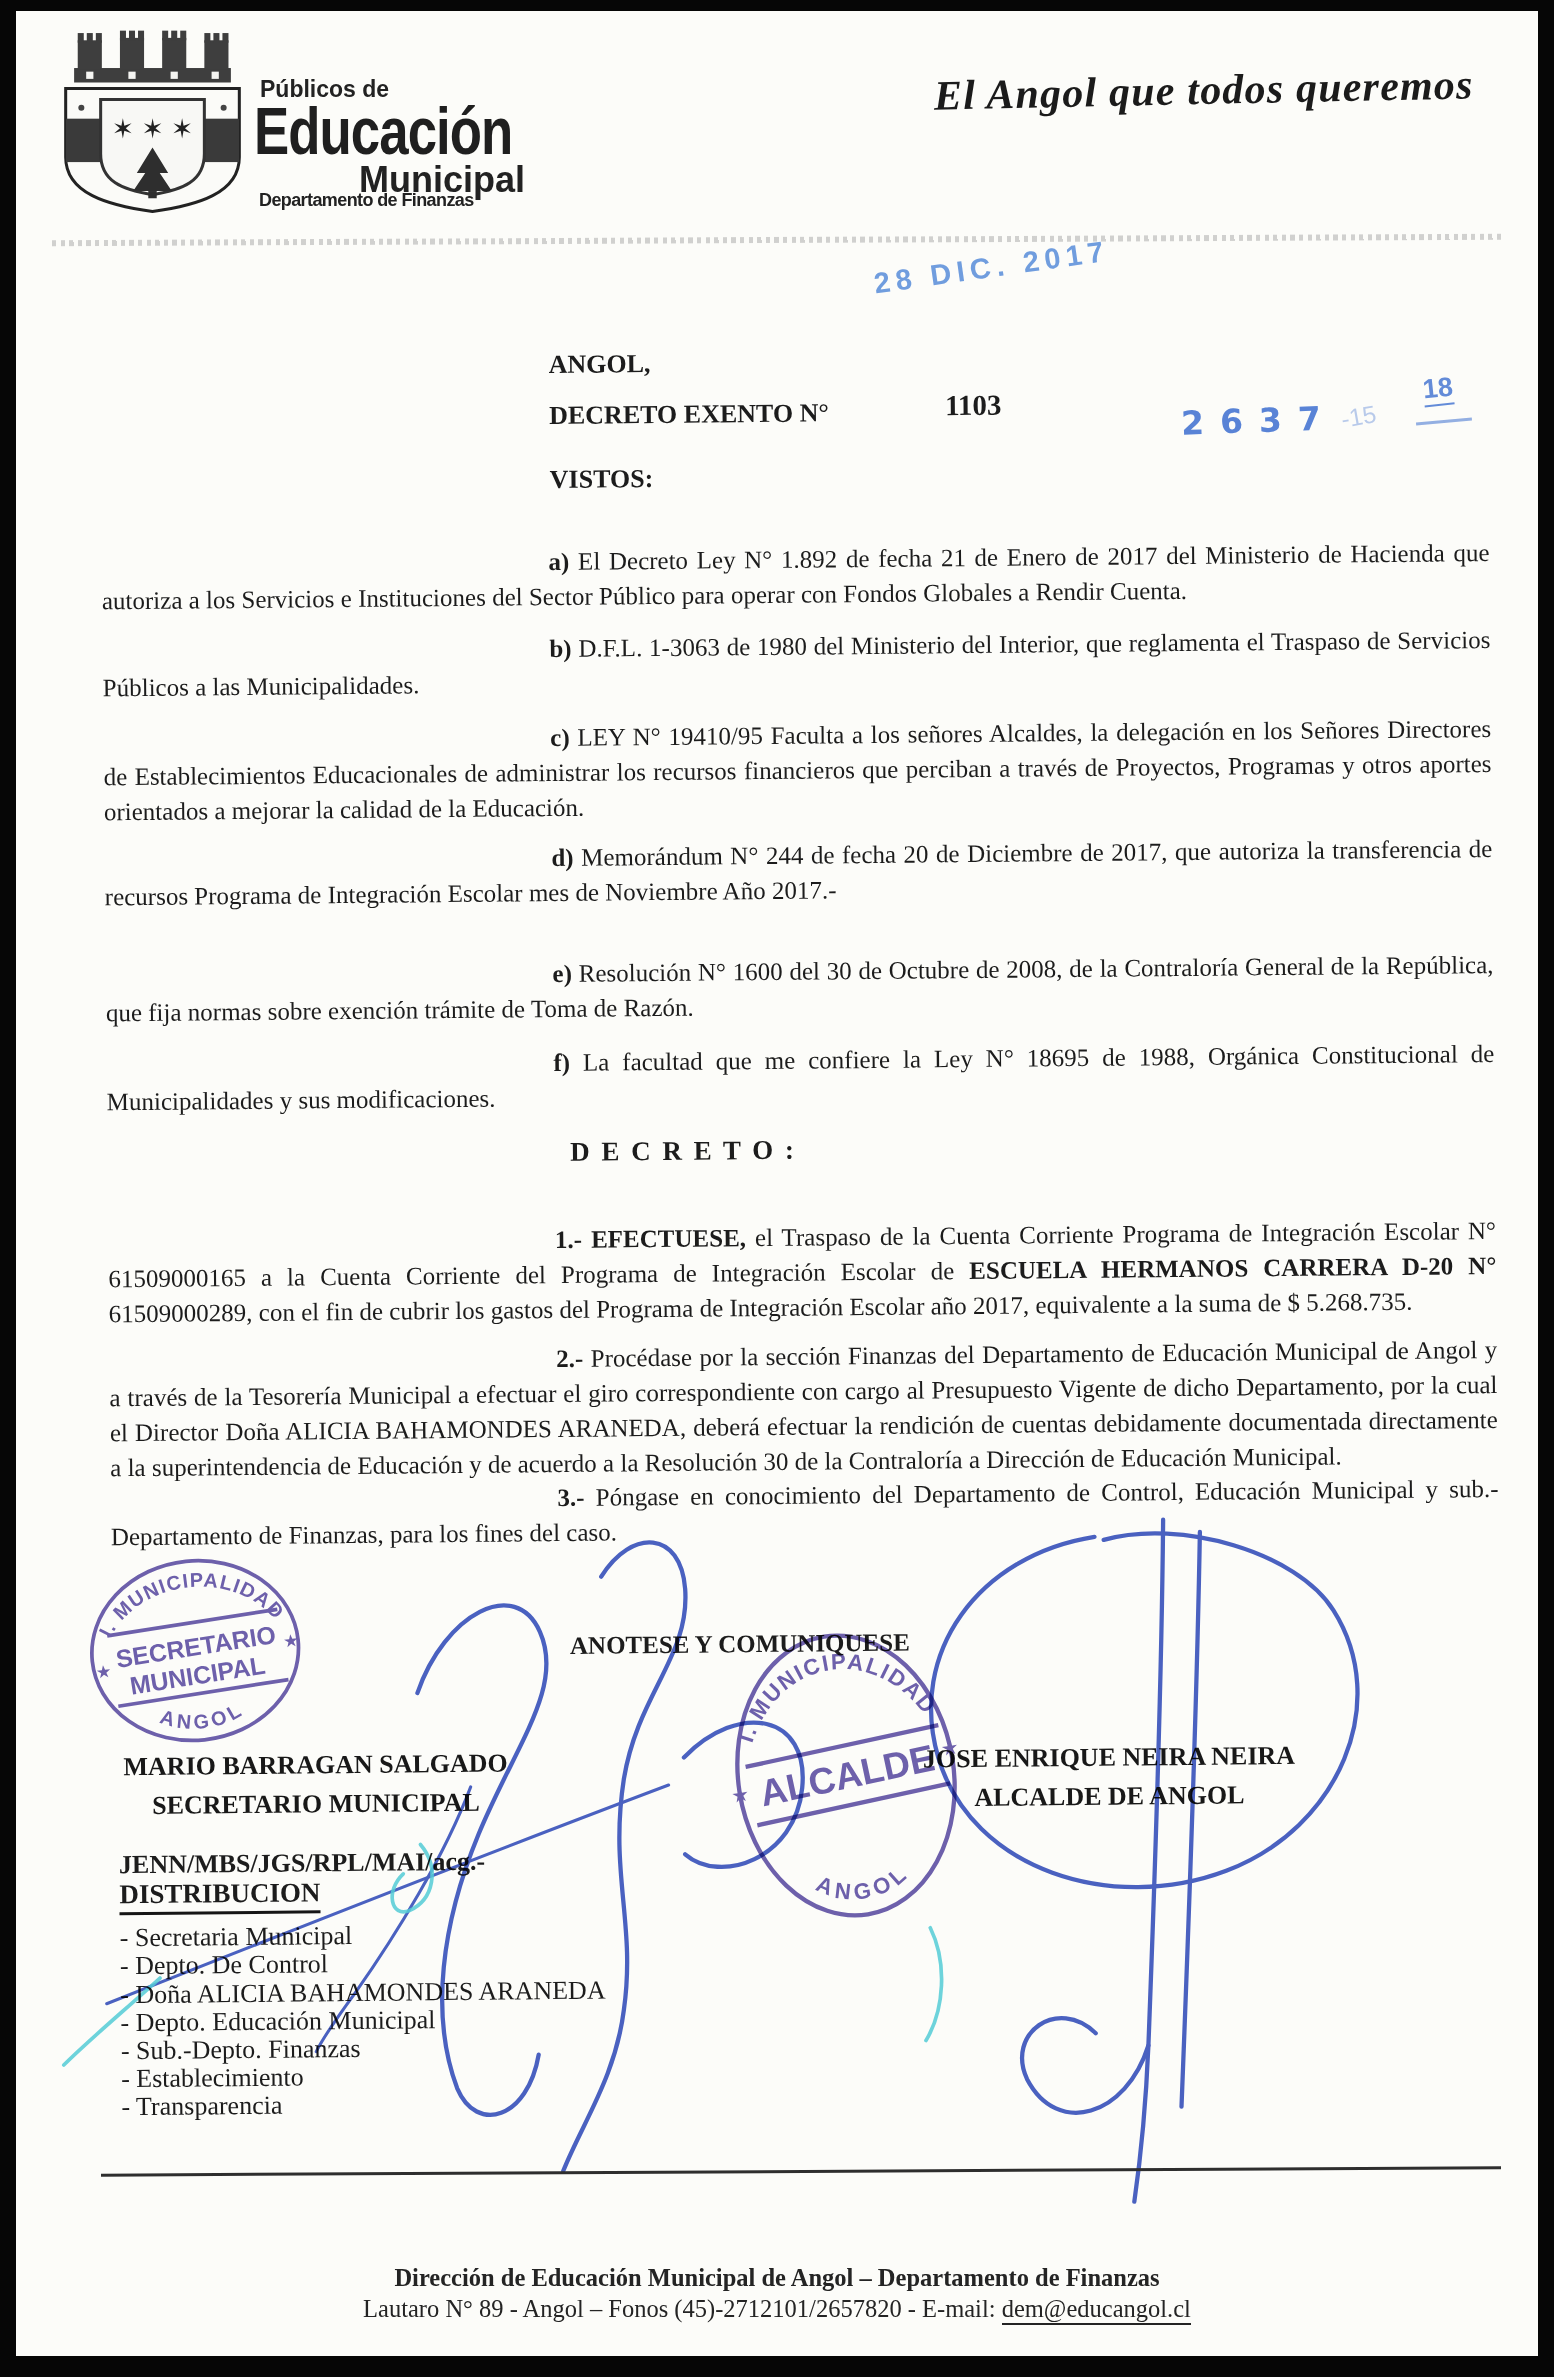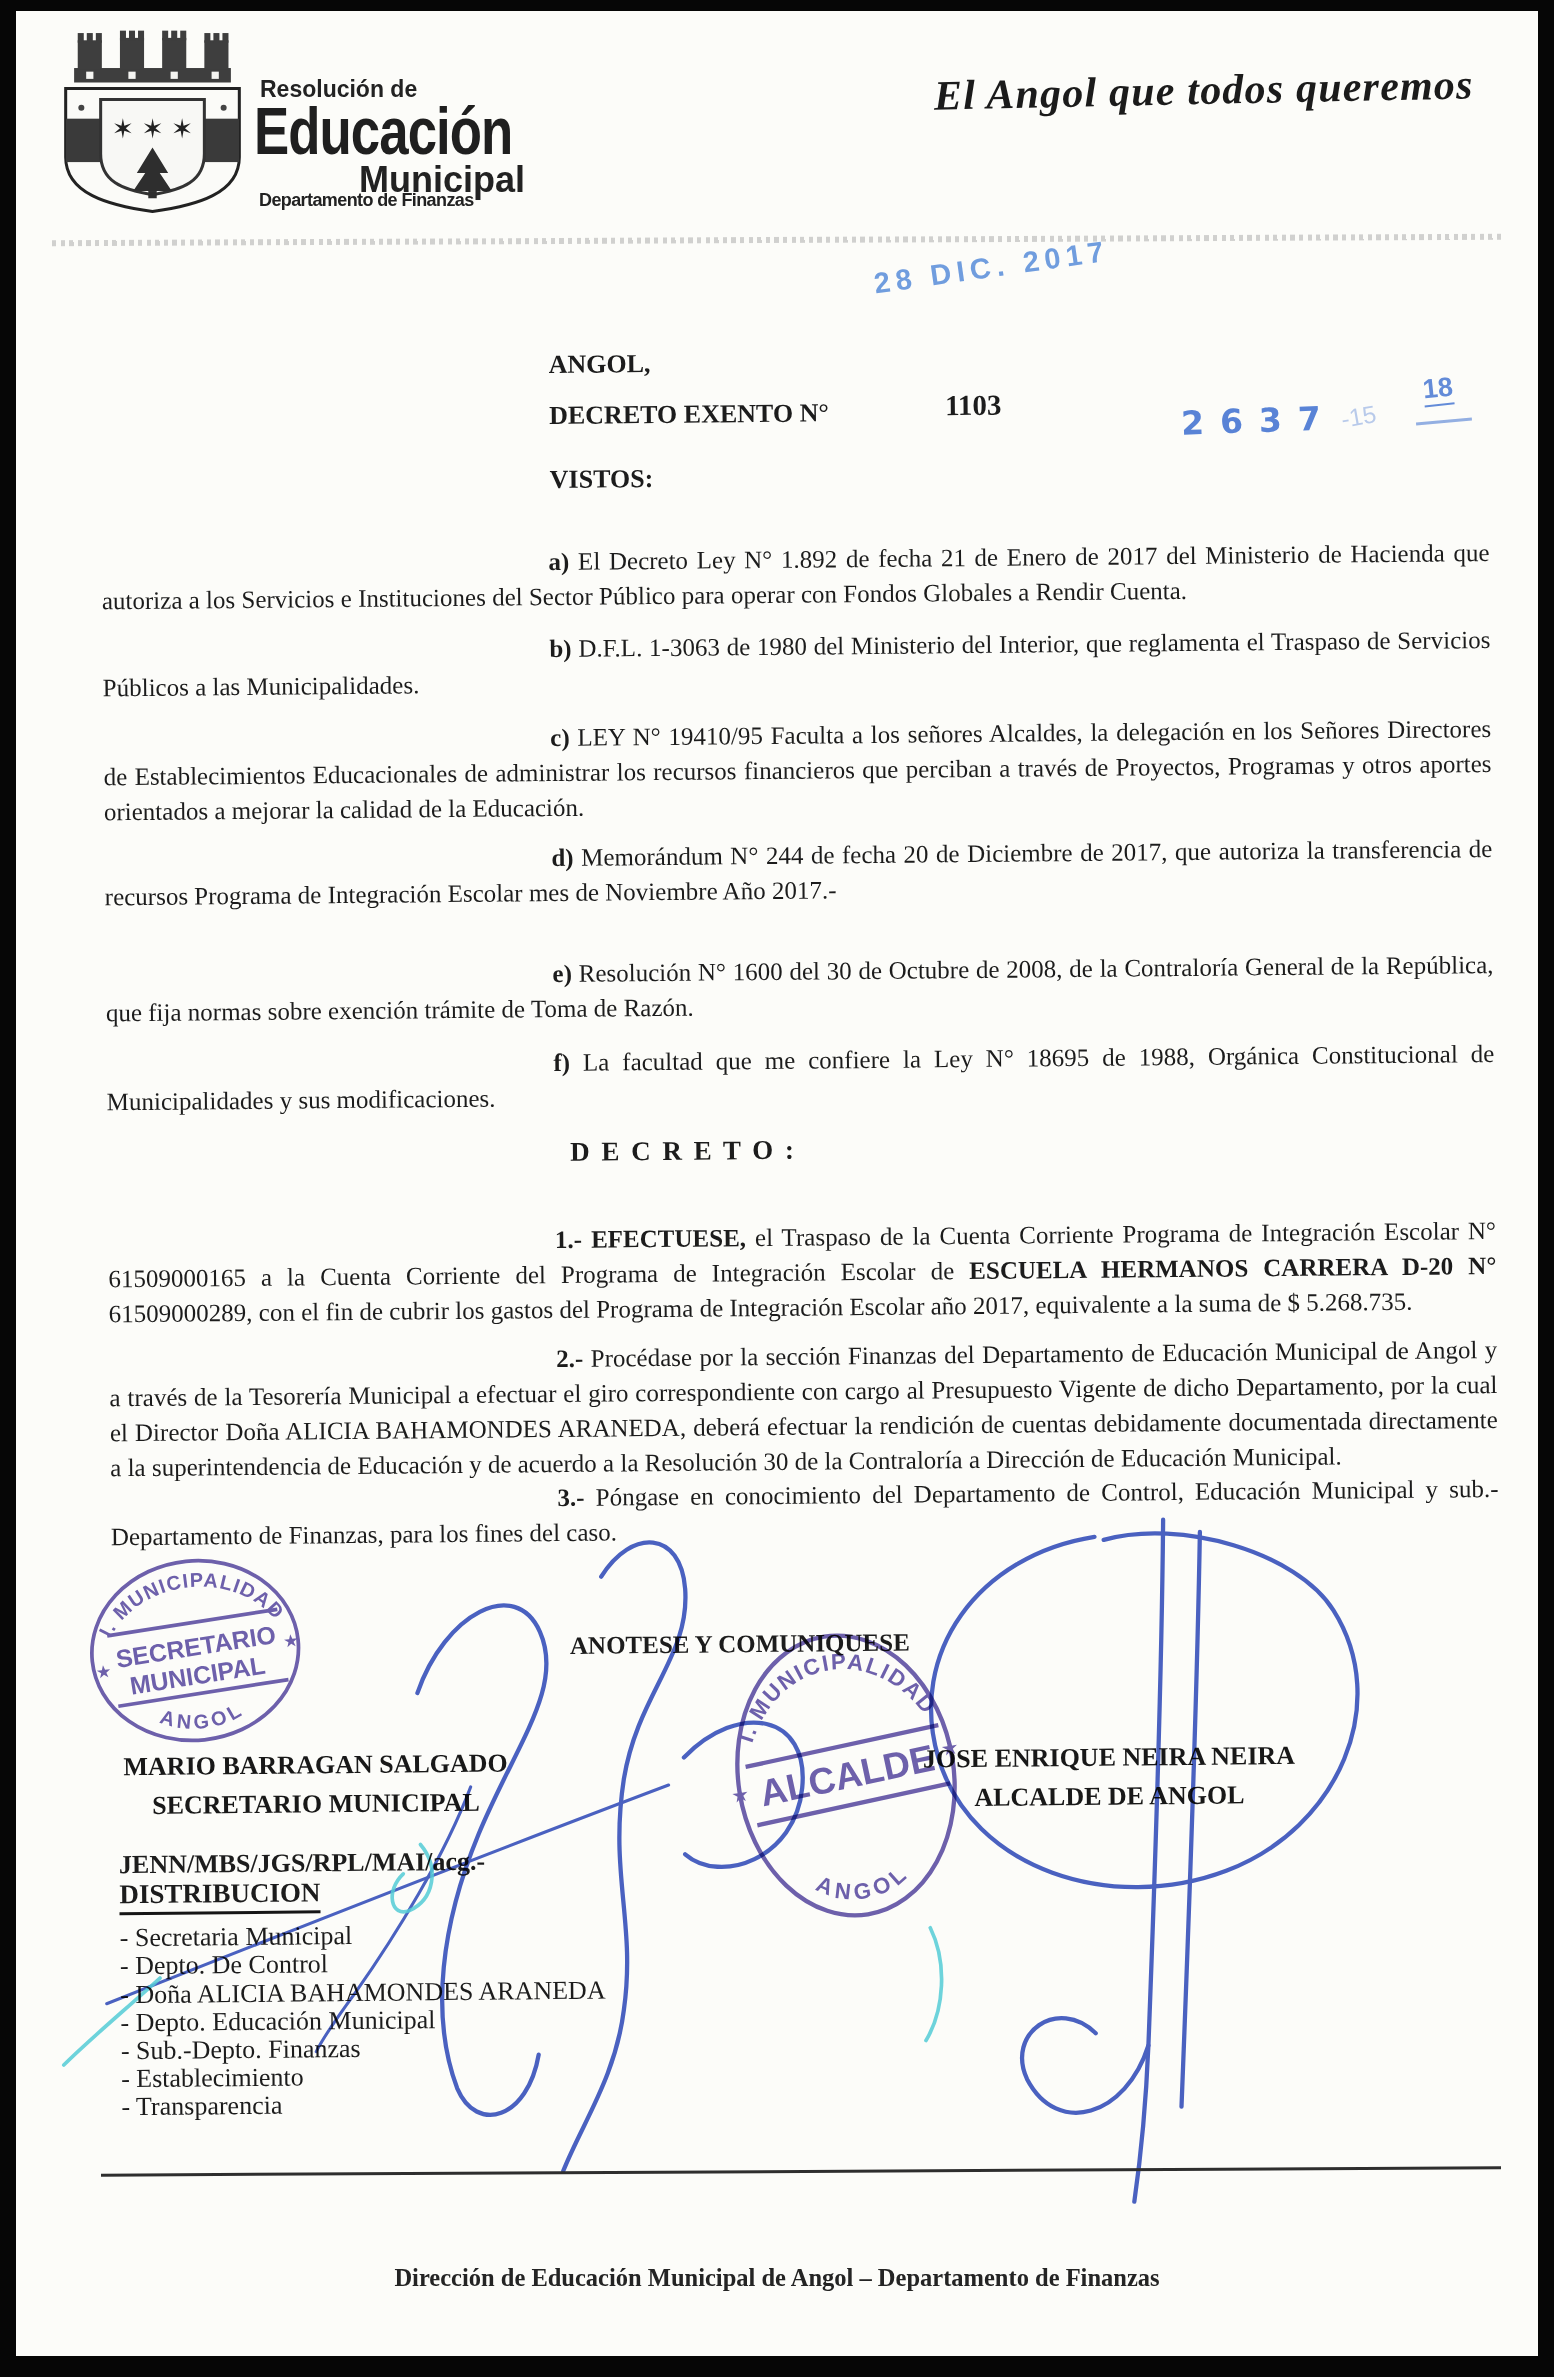--- a/index.html
+++ b/index.html
@@ -61,21 +61,21 @@
       </clipPath>
     <rect x="26" y="148" width="288" height="72" fill="#3a3a3a" clip-path="url(#shieldclip)"></rect>
     <path d="M 84,116 L 256,116 L 256,206 C 256,252 220,266 170,274 C 120,266 84,252 84,206 Z" fill="#f8f8f5" stroke="#333" stroke-width="5"></path>
     <text x="170" y="180" font-size="44" text-anchor="middle" fill="#222">✶ ✶ ✶</text>
     <path d="M 170,196 L 144,238 L 158,238 L 138,268 L 202,268 L 182,238 L 196,238 Z" fill="#2e2e2e"></path>
     <rect x="163" y="268" width="14" height="12" fill="#2e2e2e"></rect>
     <circle cx="52" cy="130" r="5" fill="#444"></circle>
     <circle cx="288" cy="130" r="5" fill="#444"></circle>
   </svg>
 
-  <div class="abs sans b" style="left:244px;top:65px;font-size:23px;color:#222;">Resolución de</div>
+  <div class="abs sans b" style="left:244px;top:65px;font-size:23px;color:#222;">Públicos de</div>
   <div class="abs sans b hdr-big" style="left:238px;top:82px;font-size:66px;color:#1f1f1f;">Educación</div>
   <div class="abs sans b" style="left:343px;top:148px;font-size:36px;color:#222;">Municipal</div>
   <div class="abs sans b" style="left:243px;top:179px;font-size:18px;letter-spacing:-0.6px;color:#222;">Departamento de Finanzas</div>
 
   <div class="abs serif" style="left:918px;top:55px;font-size:42px;font-style:italic;font-weight:bold;color:#1b1b1b;transform:rotate(-1.2deg);letter-spacing:1.2px;">El Angol que todos queremos</div>
 
   <div class="dotted"></div>
 
   <div class="abs sans b" style="left: 857px; top: 240px; font-size: 29px; letter-spacing: 5.5px; transform: rotate(-8deg); opacity: 0.8; color: rgb(78, 134, 216);">28 DIC. 2017</div>
 
@@ -196,15 +196,18 @@
     <g fill="none" stroke-linecap="round" stroke-width="6" opacity=".85" stroke="#55cfdc">
       <path d="M 660,2992 C 692,3030 682,3082 642,3100 C 612,3112 602,3068 632,3040"></path>
       <path d="M 235,3210 C 180,3260 118,3312 78,3352"></path>
       <path d="M 1492,3128 C 1520,3185 1515,3262 1485,3312"></path>
     </g>
   </svg>
 
   <div class="hline" style="left:85px;top:2159px;width:1400px;height:2.5px;transform:rotate(-.3deg);"></div>
 
   <div class="footer-line" style="top:2253px;font-weight:bold;">Dirección de Educación Municipal de Angol – Departamento de Finanzas</div>
+  <div class="footer-line" style="top:2284px;">
+    <span>Lautaro  N°  89 - Angol – Fonos (45)-2712101/2657820 - E-mail: </span><span class="email">dem@educangol.cl</span>
+  </div>
 
 </div>
 
 
 </body></html>

